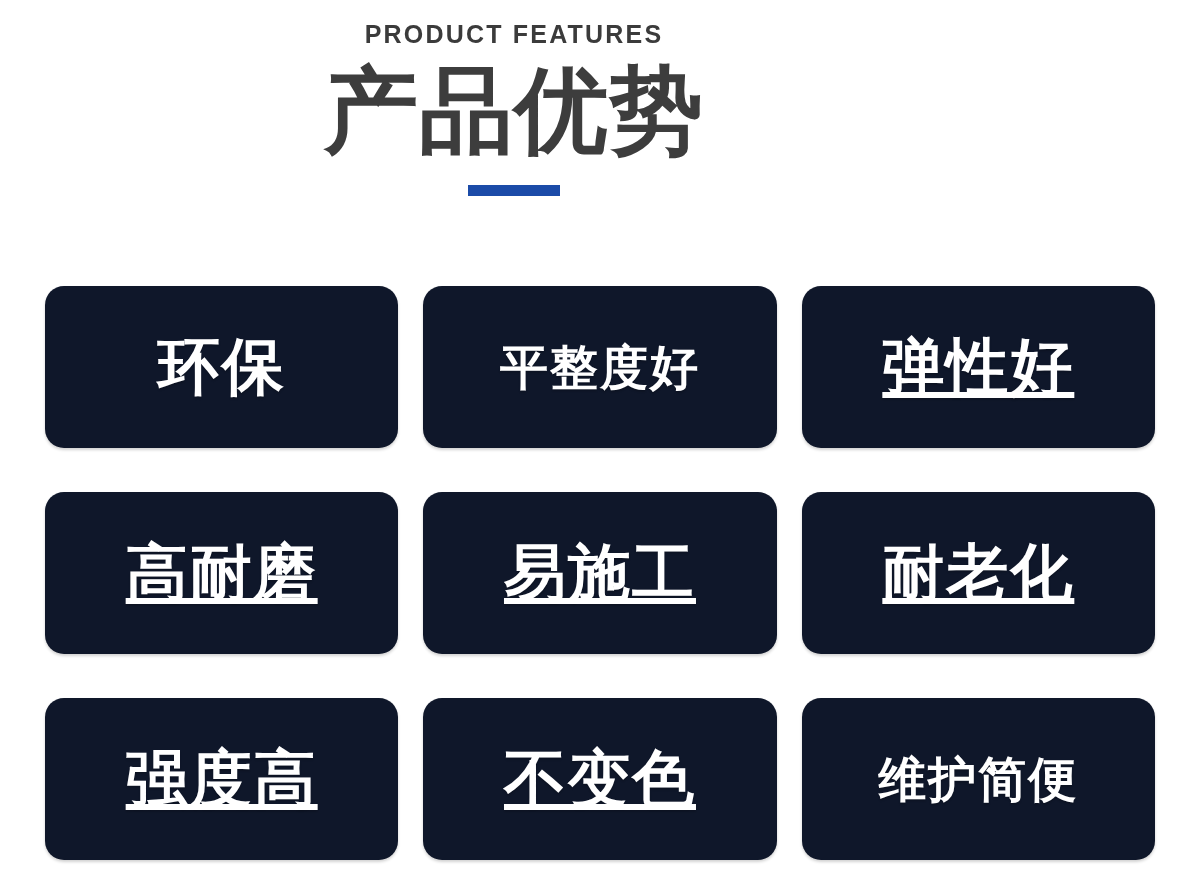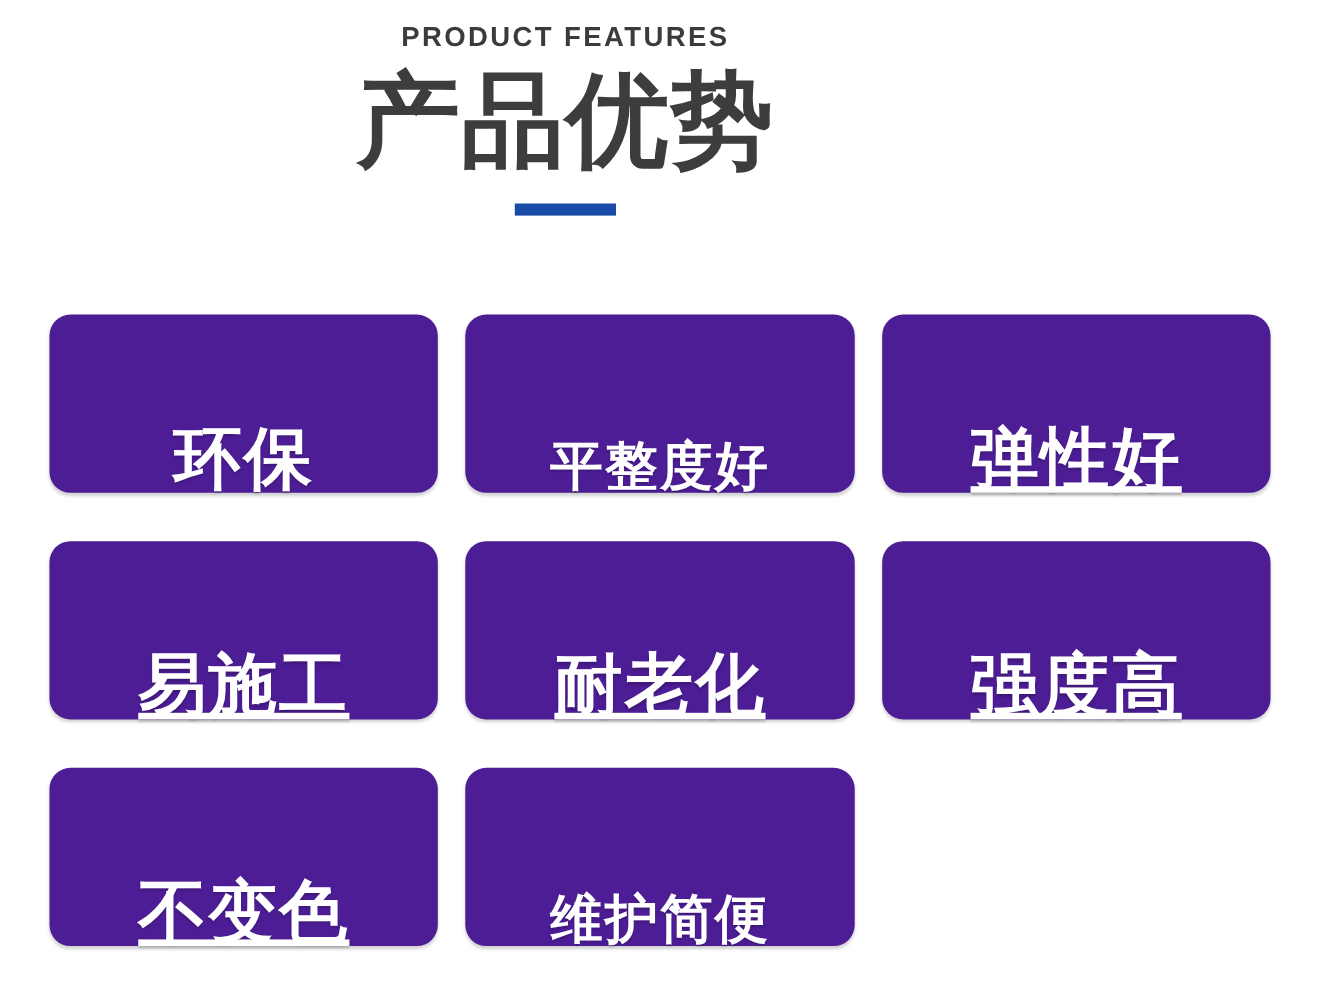--- a/index.html
+++ b/index.html
@@ -67,24 +67,24 @@
     top: 286px;
     width: 1110px;
     display: grid;
     grid-template-columns: repeat(3, 1fr);
     grid-auto-rows: 162px;
     column-gap: 25px;
     row-gap: 44px;
   }
 
   .card {
-    background: #4c1d95;
+    background: #0f172a;
     border-radius: 19px;
     display: flex;
-    align-items: flex-end;
+    align-items: center;
     justify-content: center;
     box-shadow: 0 2px 3px rgba(0,0,0,0.18);
   }
 
   .card-label {
     color: #ffffff;
     font-weight: 700;
     line-height: 1;
     letter-spacing: 2px;
     white-space: nowrap;
@@ -113,20 +113,23 @@
     <div class="card">
       <span class="card-label len-2">环保</span>
     </div>
     <div class="card">
       <span class="card-label len-4">平整度好</span>
     </div>
     <div class="card">
       <span class="card-label len-3">弹性好</span>
     </div>
     <div class="card">
+      <span class="card-label len-3">高耐磨</span>
+    </div>
+    <div class="card">
       <span class="card-label len-3">易施工</span>
     </div>
     <div class="card">
       <span class="card-label len-3">耐老化</span>
     </div>
     <div class="card">
       <span class="card-label len-3">强度高</span>
     </div>
     <div class="card">
       <span class="card-label len-3">不变色</span>

